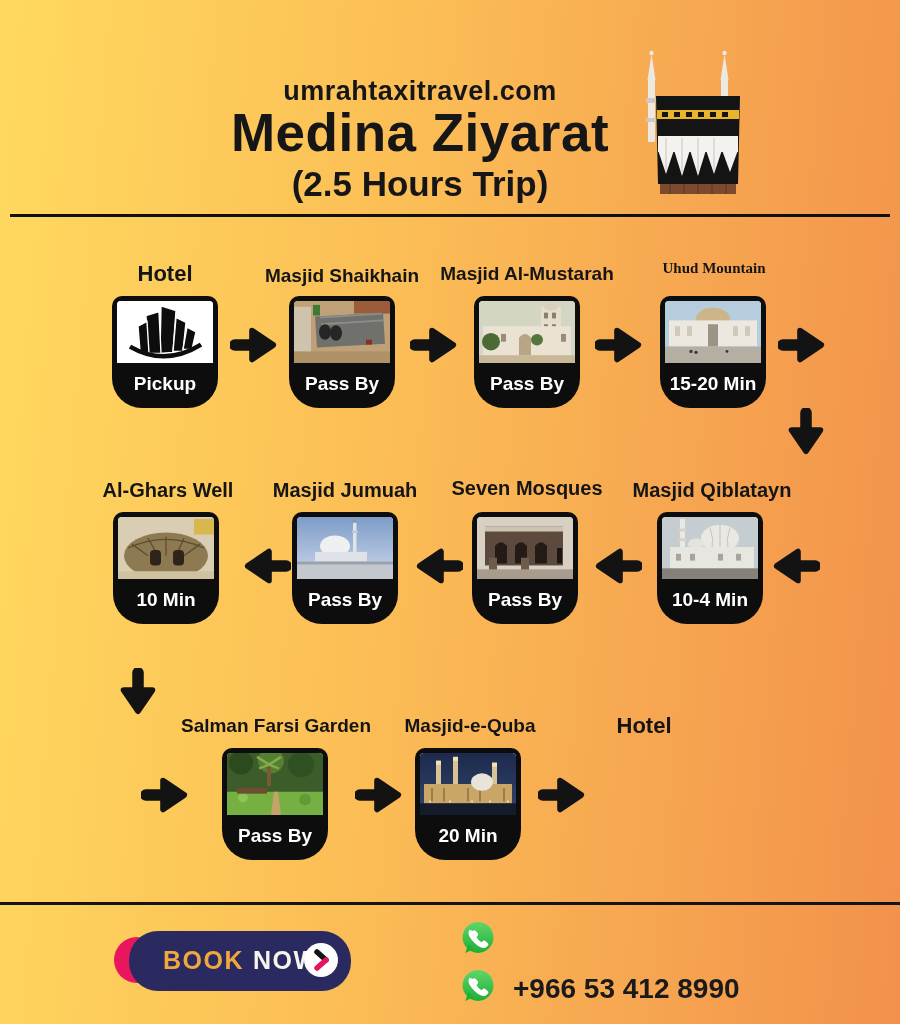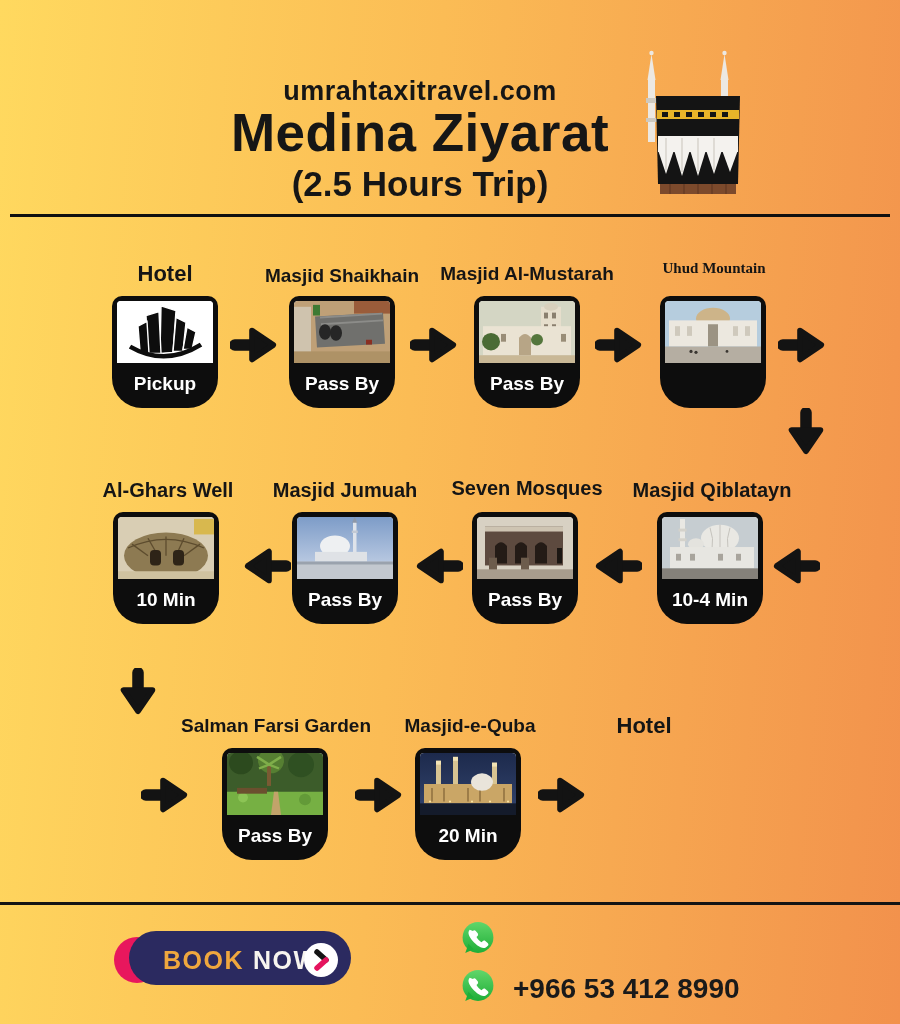--- a/index.html
+++ b/index.html
@@ -43,21 +43,21 @@
   .arr svg{width:100%;height:100%;display:block;}
   .arr.down{transform:rotate(90deg);}
   .arr.left{transform:rotate(180deg);}
   .a1{left:230px;top:323px}.a2{left:410px;top:323px}.a3{left:595px;top:323px}.a4{left:778px;top:323px}
   .d1{left:782px;top:410px}
   .b1{left:772px;top:544px}.b2{left:594px;top:544px}.b3{left:415px;top:544px}.b4{left:243px;top:544px}
   .d2{left:114px;top:670px}
   .c1{left:141px;top:773px}.c2{left:355px;top:773px}.c3{left:538px;top:773px}
   
   .book-pink{position:absolute;left:114px;top:937px;width:46px;height:46px;border-radius:50%;background:#e8175d;}
-  .book-btn{position:absolute;left:129px;top:931px;width:222px;height:54px;background:#2b2a60;
+  .book-btn{position:absolute;left:129px;top:931px;width:222px;height:60px;background:#2b2a60;
         border-radius:29px;cursor:pointer;}
   .book-label{position:absolute;left:34px;top:0;height:58px;display:flex;align-items:center;
         font-size:25px;font-weight:800;letter-spacing:1.5px;}
   .book-word1{color:#efa73e;} .book-word2{color:#f7f4ef;margin-left:9px;}
   .book-circle{position:absolute;right:13px;top:12px;width:34px;height:34px;background:#fff;border-radius:50%;}
   .wa-icon{position:absolute;width:34px;height:34px;cursor:pointer;}
   .wa1{left:461px;top:921px}.wa2{left:461px;top:969px}
   .phone{position:absolute;font-size:28px;font-weight:700;white-space:pre;color:#1a1a1a;cursor:pointer;}
   .ph1{left:506px;top:925px}.ph2{left:513px;top:973px}
 </style>
@@ -215,20 +215,23 @@
         </g>
         <rect x="43" y="24" width="10" height="23" fill="#9b9383"></rect>
         <rect x="0" y="47" width="96" height="17" fill="#b5aea2"></rect>
         <g fill="#3a3631">
             <circle cx="26" cy="52" r="1.6"></circle>
             <circle cx="31" cy="53" r="1.6"></circle>
             <circle cx="62" cy="52" r="1.4"></circle>
           </g>
       </svg>
     </div>
+    <div class="band">
+        <span>15-20 Min</span>
+      </div>
   </div>
 
   <div class="stop-label l-qiblatayn">Masjid Qiblatayn</div>
   <div class="card p-qiblatayn">
     <div class="photo">
       <svg viewBox="0 0 96 64" preserveAspectRatio="none">
         <rect width="96" height="64" fill="#c6cdd1"></rect>
         <rect x="18" y="2" width="5" height="34" fill="#e9e8e3"></rect>
         <rect x="16.5" y="12" width="8" height="3" fill="#d4d2cb"></rect>
         <rect x="16.5" y="22" width="8" height="3" fill="#d4d2cb"></rect>

